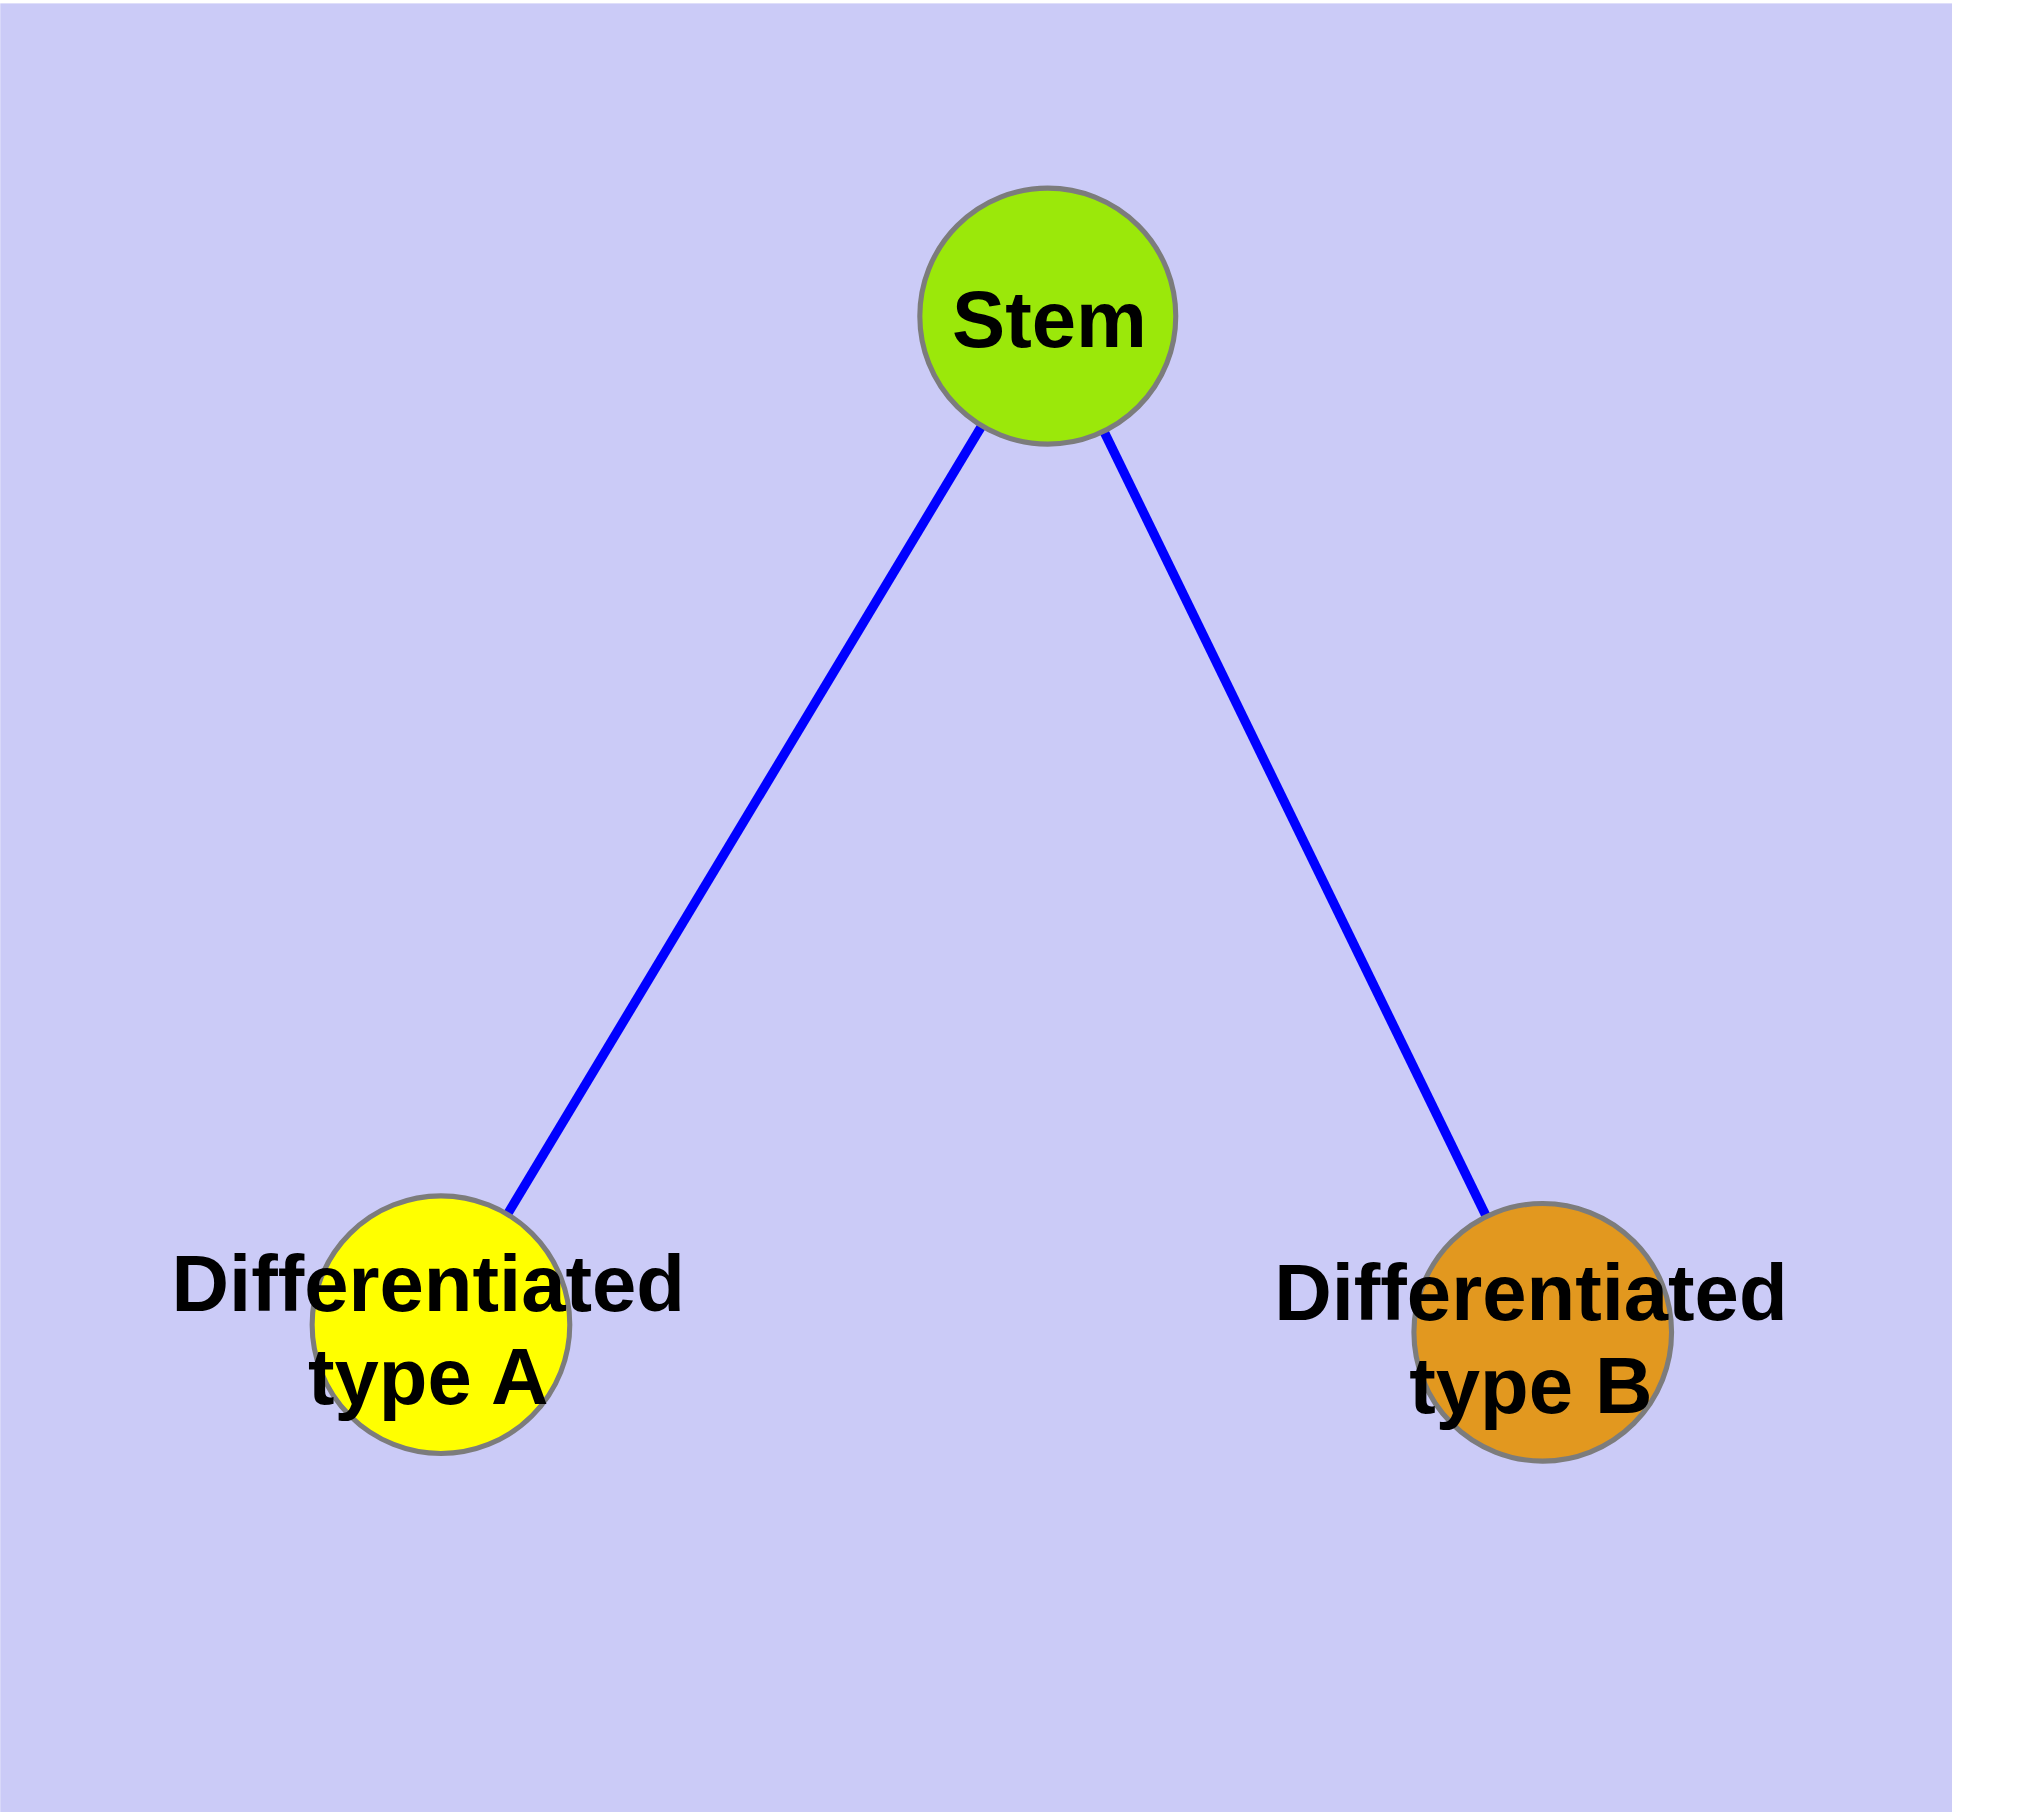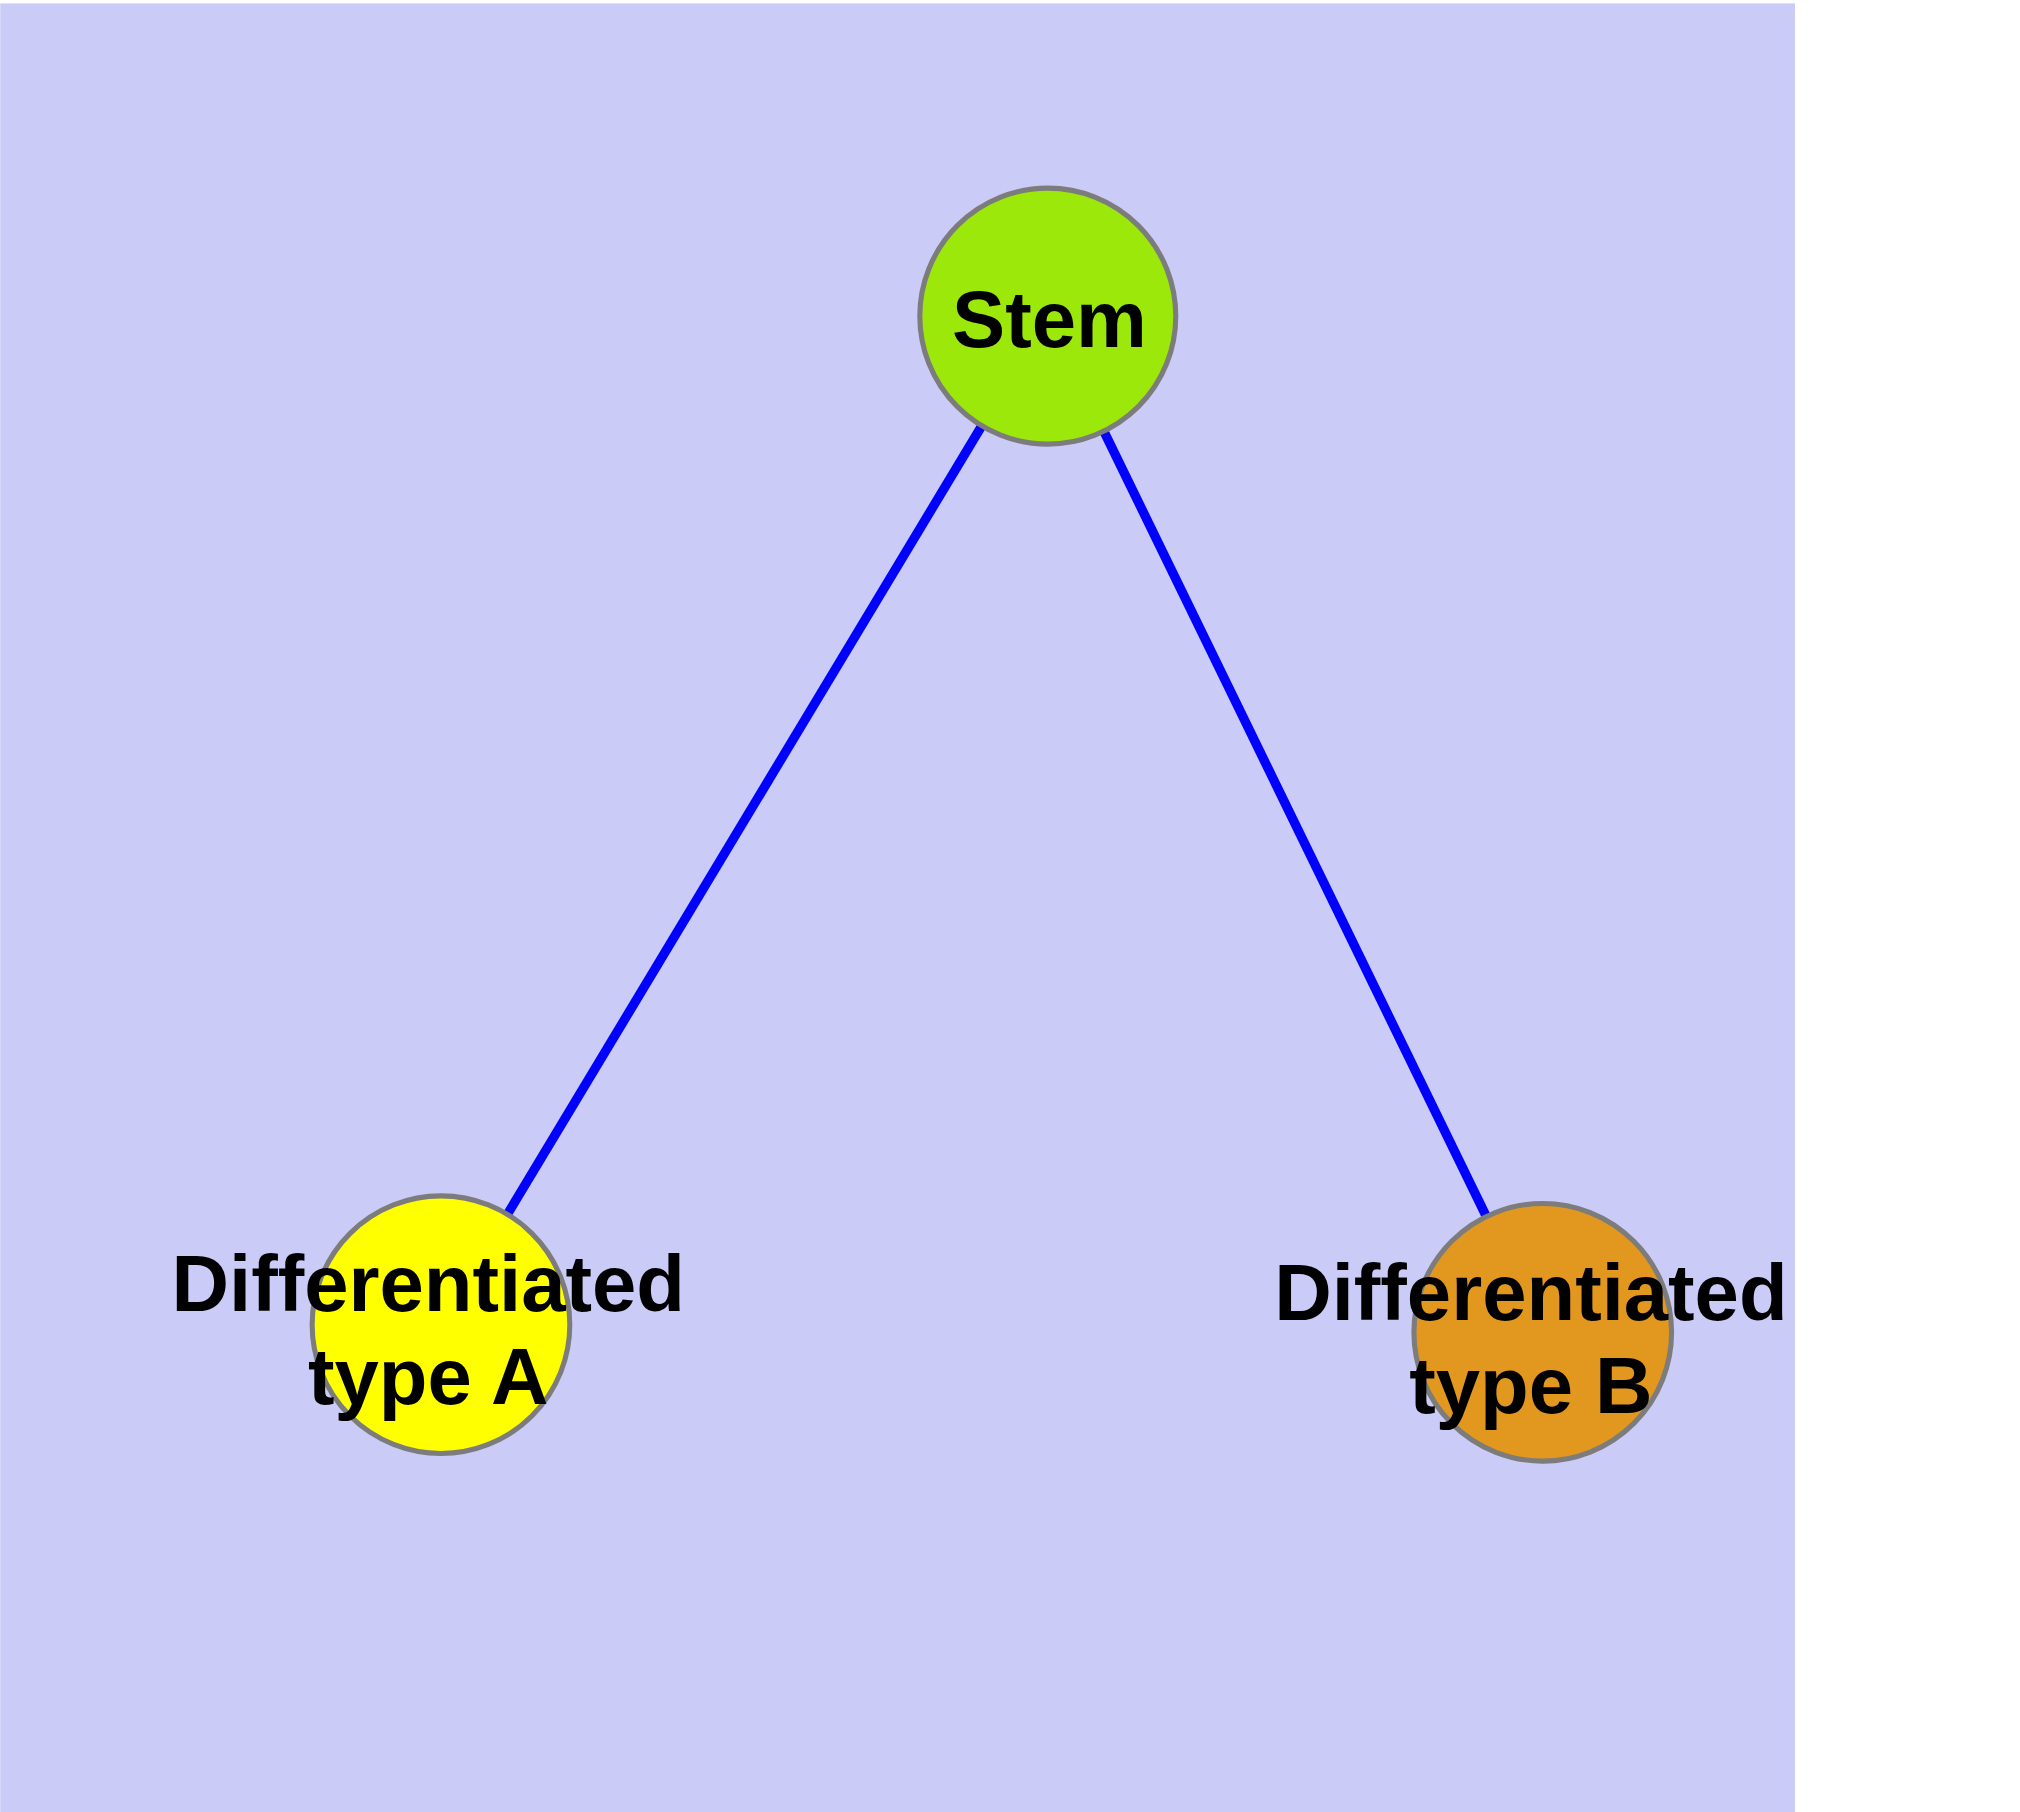--- a/index.html
+++ b/index.html
@@ -2,21 +2,21 @@
 <html style="font-size:13.6px"><head>
 <meta charset="utf-8">
 <style>
   html, body {
     margin: 0;
     padding: 0;
     background: #ffffff;
   }
   .page {
     position: relative;
-    width: 1795px;
+    width: 1952px;
     height: 1812px;
     background: #ffffff;
     overflow: hidden;
     text-align: right;
   }
   svg {
     display: block;
     width: 2021px;
     height: 1812px;
   }

